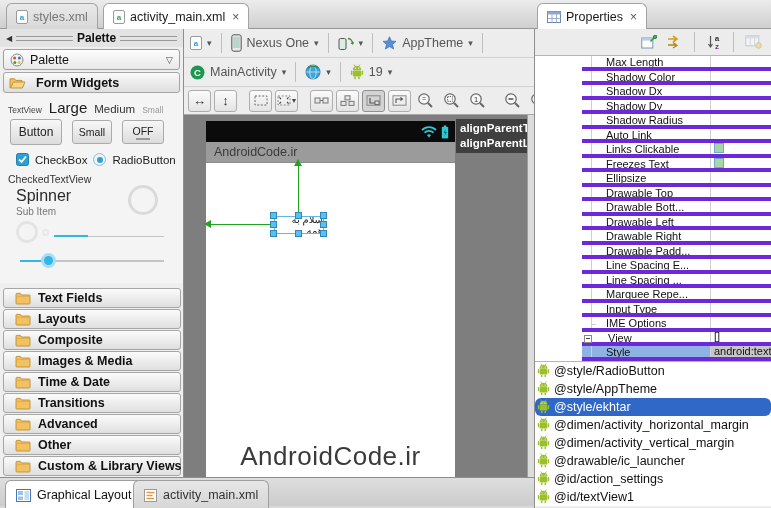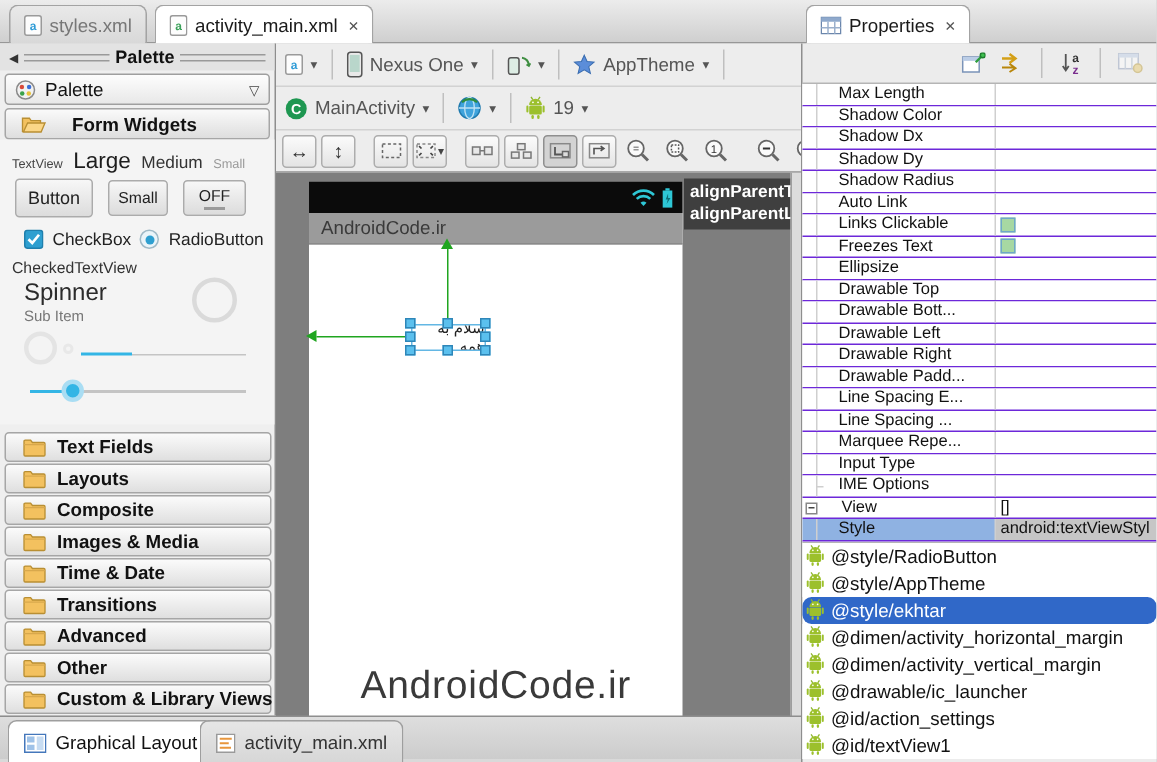--- a/index.html
+++ b/index.html
@@ -21,21 +21,21 @@
     background:#EFEFEF; border-right:1px solid #8E8E8E; }
   .pal-top { height:18px; display:flex; align-items:center; padding:0 6px; gap:4px; background:#E3E3E3; }
   .pal-top .dashes { flex:1; height:5px; border-top:1px solid #9A9A9A; border-bottom:1px solid #9A9A9A; }
   .pal-top .caret { font-size:8px; color:#333; }
   .pal-top .ttl { font-size:12px; font-weight:bold; color:#111; }
   .pal-combo { margin:2px 3px; height:21px; border:1px solid #9F9F9F; border-radius:3px;
     background:linear-gradient(#FDFDFD,#E8E8E8); display:flex; align-items:center; padding:0 6px; gap:6px; }
   .pal-combo .lbl { flex:1; font-size:12.5px; color:#111; }
   .pal-combo .dd { font-size:9px; color:#444; }
   .pal-header { margin:2px 3px 0 3px; height:21px; border:1px solid #A6A6A6; border-radius:3px;
-    background:linear-gradient(#FAFAFA,#DEDEDE); display:flex; align-items:center; padding:0 10px; gap:17px; }
+    background:linear-gradient(#FAFAFA,#DEDEDE); display:flex; align-items:center; padding:0 5px; gap:10px; }
   .pal-header .lbl { font-size:12.5px; font-weight:bold; color:#111; }
   #pal-preview { position:relative; height:190px; background:#F4F4F4; }
   .tv-sizes { position:absolute; left:8px; top:6px; display:flex; align-items:baseline; gap:7px; white-space:nowrap;text-align:center; }
   .tvs-1 { font-size:8.5px; color:#444; } .tvs-2 { font-size:15px; color:#1d1d1d; }
   .tvs-3 { font-size:11.5px; color:#333; } .tvs-4 { font-size:8.5px; color:#999; }
   .btn-row { position:absolute; left:10px; top:26px; display:flex; gap:10px; align-items:center; }
   .pbtn { border:1px solid #ABABAB; border-radius:3px; background:linear-gradient(#F7F7F7,#DCDCDC);
     color:#222; display:flex; flex-direction:column; align-items:center; justify-content:center; }
   .pbtn.b1 { width:52px; height:26px; font-size:12px; }
   .pbtn.b2 { width:40px; height:24px; font-size:10.5px; }
@@ -106,21 +106,21 @@
     font-size:11.5px; font-weight:bold; line-height:15px; padding:2px 4px; overflow:hidden; white-space:nowrap; }
   #cv-scroll { position:absolute; right:0; top:0; width:7px; height:363px; background:#DCDCDC; border-left:1px solid #9E9E9E; }
 
   
   #props { position:absolute; left:534px; top:29px; width:237px; height:479px; background:#ECECEC; border-left:1px solid #8E8E8E; }
   #props-toolbar { height:27px; display:flex; align-items:center; justify-content:flex-end; gap:6px;
     padding:0 8px; border-bottom:1px solid #B5B5B5; }
   .ptb-btn { display:flex; align-items:center; justify-content:center; width:20px; height:20px; }
   .ptb-btn.disabled { opacity:0.45; }
   #prop-rows { background:#FFF; }
-  .prop-row { display:flex; height:14.5px; position:relative; background:#FFF; border-bottom:1px solid #6d28d9; }
+  .prop-row { display:flex; height:14.5px; position:relative; background:#FFF; border-bottom:4px solid #6d28d9;margin-left:47px; }
   .prop-row::before { content:''; position:absolute; left:9px; top:0; bottom:0; border-left:1px solid #CFCFCF; }
   .prop-row.section::before { display:none; }
   .prop-row.last-child-row::after { content:''; position:absolute; left:9px; top:7px; width:5px; border-top:1px solid #CFCFCF; }
   .pr-label { width:129px; padding-left:24px; font-size:11px; line-height:13.5px; color:#111;
     border-right:1px solid #CFCFCF; white-space:nowrap; overflow:hidden; }
   .section .pr-label { padding-left:26px; }
   .pr-value { flex:1; font-size:11px; line-height:13.5px; padding-left:3px; white-space:nowrap;
     overflow:hidden; display:flex; align-items:center; color:#111; }
   .selected .pr-label { background:#8FB2E2; }
   .selected .pr-value { background:#C6C6C6; }

